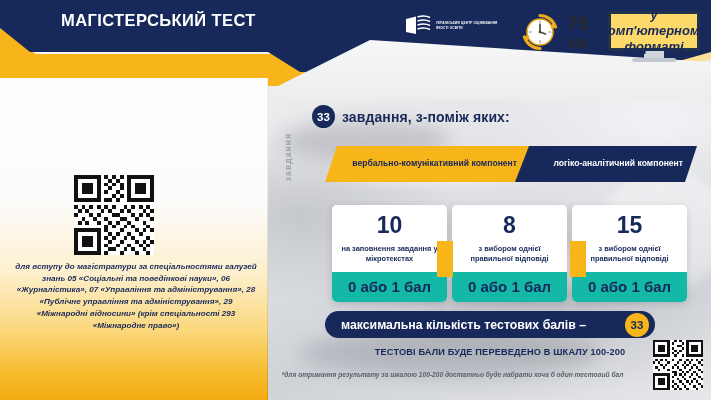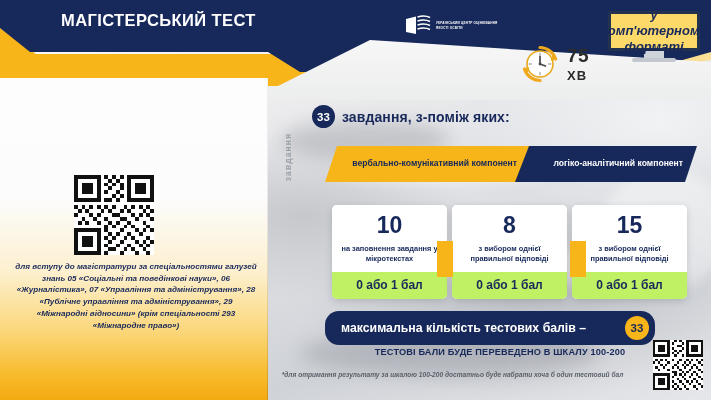--- a/index.html
+++ b/index.html
@@ -61,21 +61,21 @@
     letter-spacing:.4px;z-index:4;margin-left:7px;
   }
 
   
   .logo{position:absolute;left:405px;top:11px;width:96px;height:30px;z-index:5;
         display:flex;align-items:center;gap:5px;}
   .logo-mark{width:26px;height:22px;flex:0 0 auto;}
   .logo-txt{font-size:3.1px;line-height:1.5;color:#fff;font-weight:bold;letter-spacing:.2px;}
 
   
-  .clock-wrap{position:absolute;left:520px;top:12px;z-index:5;display:flex;align-items:center;gap:7px;margin-top:32px;}
+  .clock-wrap{position:absolute;left:520px;top:12px;z-index:5;display:flex;align-items:center;gap:7px;}
   .clock-ico{width:40px;height:40px;}
   .time-box{color:#2b2b2b;font-weight:bold;line-height:1;}
   .time-num{font-size:19px;letter-spacing:.5px;}
   .time-unit{font-size:13px;margin-top:4px;letter-spacing:1px;}
 
   
   .monitor{position:absolute;left:608px;top:11px;width:92px;height:56px;z-index:5;}
   .mon-screen{
     width:92px;height:40px;border:3px solid #23324f;border-radius:3px;
     background:#fdd96a;box-sizing:border-box;
@@ -156,37 +156,37 @@
   .card-top{
     background:#ffffff;padding:9px 8px 8px;text-align:center;
   }
   .card-num{
     color:#17285a;font-size:23px;font-weight:bold;line-height:1;margin-bottom:7px;
   }
   .card-desc{
     color:#17285a;font-size:7.4px;font-weight:bold;line-height:1.35;
   }
   .card-foot{
-    background:#bef264;color:#17285a;
-    font-size:12px;font-weight:bold;text-align:center;padding:6px 0 7px;
+    background:#14b8a6;color:#17285a;
+    font-size:15px;font-weight:bold;text-align:center;padding:6px 0 7px;
   }
 
   
   .card-div{
     position:absolute;left:119px;top:48px;width:16px;height:36px;
     background:#f7b519;z-index:3;
   }
   .card-div2{
     position:absolute;left:252px;top:48px;width:16px;height:36px;
     background:#f7b519;z-index:3;
   }
 
   
   .maxbar{
-    position:absolute;left:325px;top:311px;width:330px;height:34px;z-index:4;
+    position:absolute;left:325px;top:311px;width:330px;height:27px;z-index:4;
     background:#17285a;border-radius:14px;
     display:flex;align-items:center;padding:0 6px 0 16px;box-sizing:border-box;
     color:#ffffff;font-size:12.3px;font-weight:bold;gap:20px;
   }
   .badge-33-yellow{
     margin-left:auto;width:24px;height:24px;border-radius:50%;
     background:#f7b519;color:#17285a;
     display:flex;align-items:center;justify-content:center;
     font-size:11.5px;font-weight:bold;
   }

